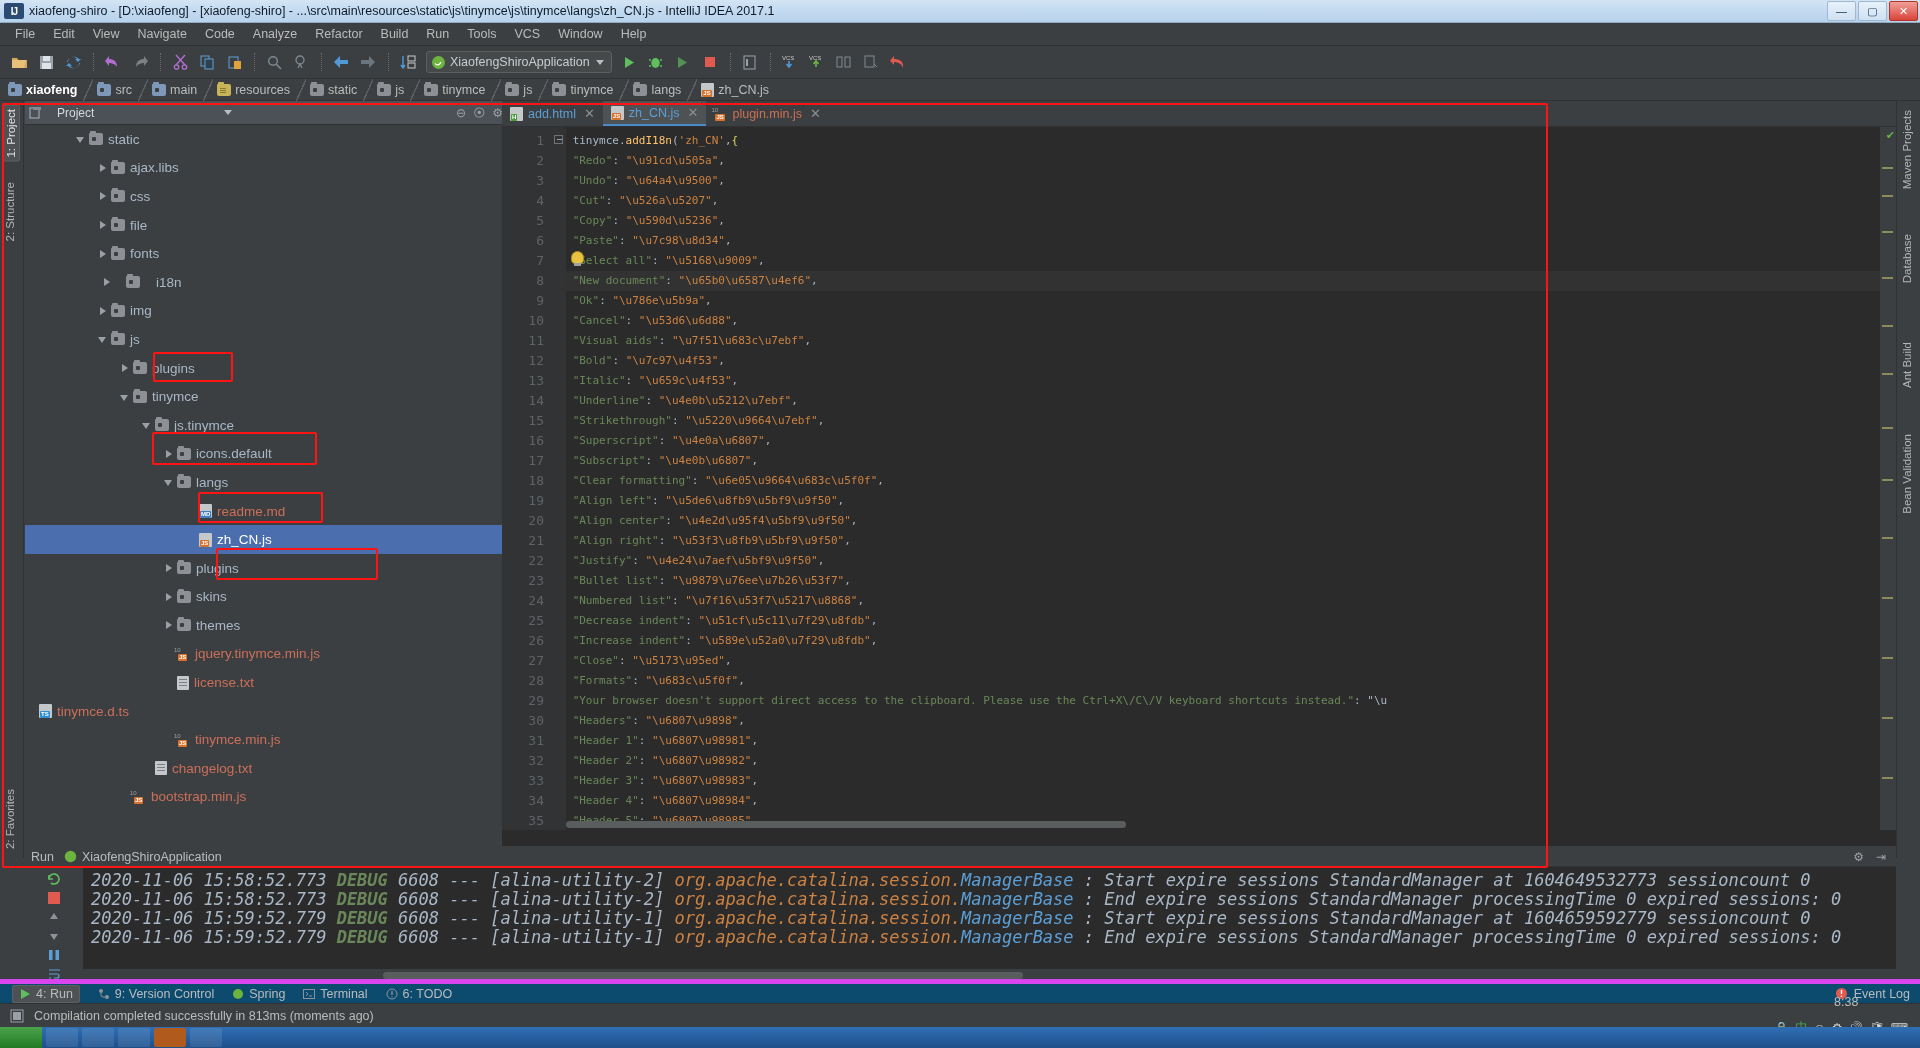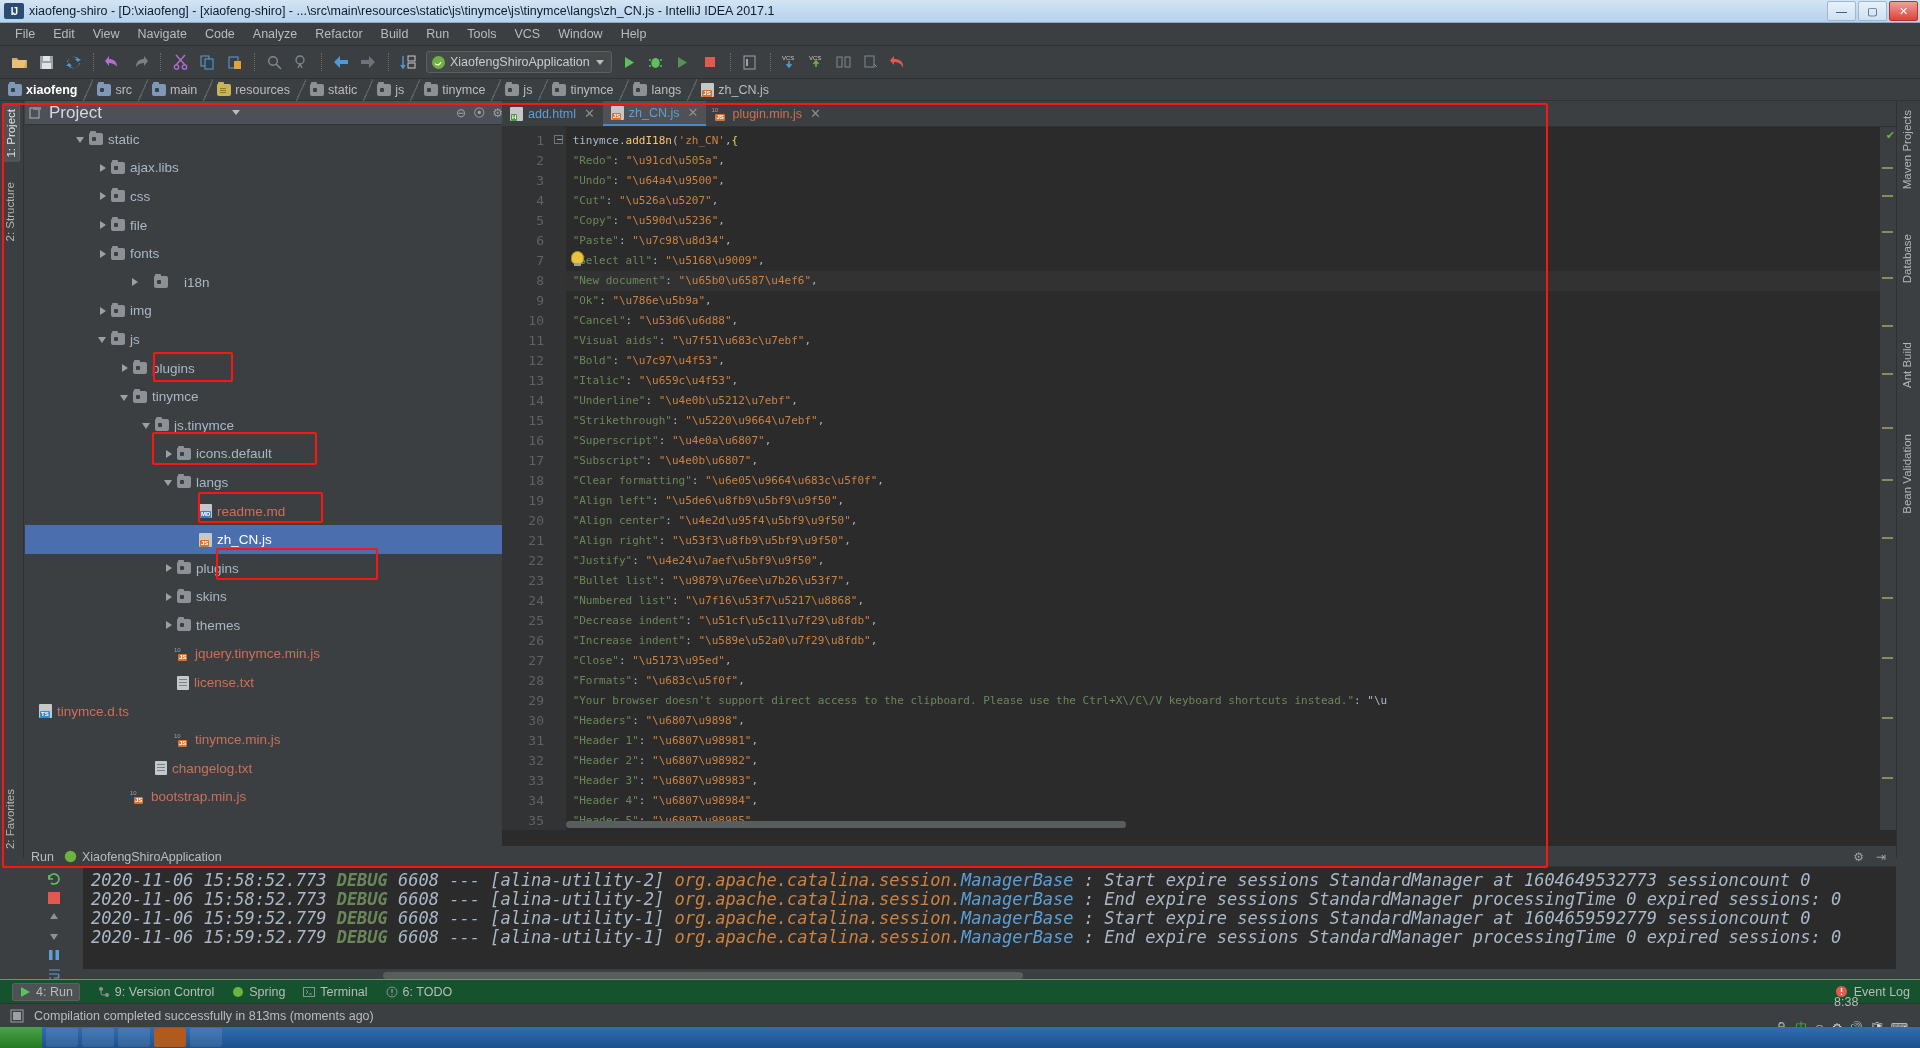--- a/index.html
+++ b/index.html
@@ -120,21 +120,21 @@
     position: absolute; right: 0; top: 101px; width: 24px; height: 757px;
     background: #3c3f41; border-left: 1px solid #2f3133;
   }
 
   
   .projpanel { position: absolute; left: 25px; top: 101px; width: 505px; height: 745px; background: #3c3f41; }
   .proj-header {
     height: 24px; background: #4b5156; display: flex; align-items: center; padding: 0 4px;
     border-bottom: 1px solid #2f3133;
   }
-  .proj-title { font-size: 17px; color: #d6d9dd; margin-left: 6px; }
+  .proj-title { font-size: 12px; color: #d6d9dd; margin-left: 14px; }
   .proj-header-right { margin-left: auto; display: flex; align-items: center; gap: 7px; padding-right: 6px; }
   .mini-ic { font-size: 12px; color: #9aa0a6; }
   .tree { position: absolute; left: 0; top: 24px; right: 9px; bottom: 0; background: #3c3f41; overflow: hidden; }
   .trow { height: 28.6px; display: flex; align-items: center; font-size: 13.5px; color: #a9b7c6; white-space: nowrap; }
   .trow.selected { background: #4b6eaf; }
   .trow .tlabel { margin-left: 5px; }
   .trow.file .tlabel { color: #cc6f5a; }
   .trow.selected .tlabel { color: #ffffff; }
   .arrow { width: 12px; height: 12px; position: relative; flex:0 0 auto; margin-right: 2px; }
   .arrow.closed:after { content:""; position:absolute; left:3px; top:2px; border-left:6px solid #9aa0a6; border-top:4.5px solid transparent; border-bottom:4.5px solid transparent;}
@@ -188,22 +188,22 @@
   .logline { font-family: "DejaVu Sans Mono", monospace; font-size: 17px; line-height: 19px; color: #a9b7c6; white-space: pre; font-style: italic; }
   .lg-dbg { color: #6a8759; font-weight: bold; }
   .lg-pkg { color: #cc8242; }
   .lg-cls { color: #5c9fd6; }
   .run-hscroll { position:absolute; left:58px; right:0; bottom:0; height:11px; }
   .run-hscroll .thumb { position:absolute; left:300px; top:2px; width:640px; height:7px; background:#5a5d5e; border-radius:4px;}
 
   
   .bottombar {
     position: absolute; left: 0; bottom: 45px; width: 1920px; height: 24px;
-    background: #14532d; display: flex; align-items: center; padding-left: 12px; gap: 18px;
-    border-top: 1px solid #d946ef;
+    background: #0c4a6e; display: flex; align-items: center; padding-left: 12px; gap: 18px;
+    border-top: 5px solid #d946ef;
   }
   .bbitem { display: flex; align-items: center; gap: 5px; font-size: 12.5px; color: #bbbbbb; }
   .bbitem.sel { background: #4e5254; border: 1px solid #5c6063; border-radius:2px; padding: 1px 6px; }
   .bottombar-right { position: absolute; right: 10px; display: flex; align-items: center; gap: 6px; }
 
   
   .statusbar {
     position: absolute; left: 0; bottom: 21px; width: 1920px; height: 24px;
     background: #3c3f41; display: flex; align-items: center; padding-left: 10px;
     border-top: 1px solid #2f3133;
@@ -519,21 +519,21 @@
         <div class="trow" style="padding-left: 72px;">
           <span class="arrow closed"></span>
           <span class="ficon"></span>
           <span class="tlabel">file</span>
         </div>
         <div class="trow" style="padding-left: 72px;">
           <span class="arrow closed"></span>
           <span class="ficon"></span>
           <span class="tlabel">fonts</span>
         </div>
-        <div class="trow" style="padding-left: 104px; gap: 11px;">
+        <div class="trow" style="padding-left: 76px; gap: 11px;">
           <span class="arrow closed"></span>
           <span class="ficon"></span>
           <span class="tlabel">i18n</span>
         </div>
         <div class="trow" style="padding-left: 72px;">
           <span class="arrow closed"></span>
           <span class="ficon"></span>
           <span class="tlabel">img</span>
         </div>
         <div class="trow" style="padding-left: 72px;">

